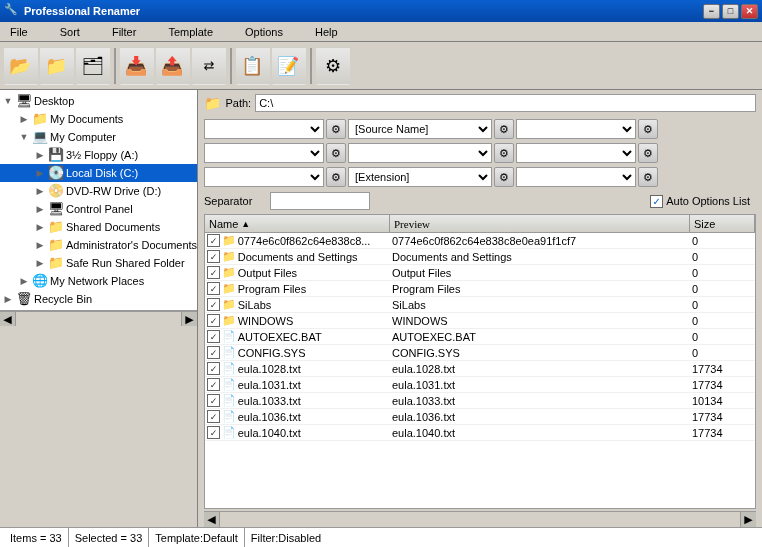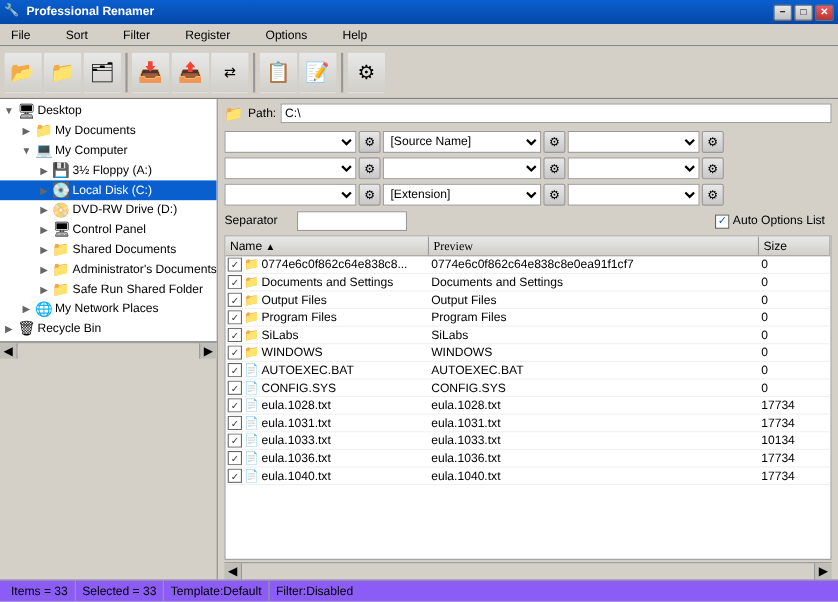--- a/index.html
+++ b/index.html
@@ -255,21 +255,21 @@
     .file-icon { font-size: 11px; margin-right: 2px; flex-shrink: 0; }
 
     
     .file-list-body::-webkit-scrollbar { width: 16px; }
     .file-list-body::-webkit-scrollbar-track { background: #d4d0c8; }
     .file-list-body::-webkit-scrollbar-thumb { background: #a0a09a; border: 1px solid #808080; }
 
     
     .status-bar {
       height: 20px;
-      background: #8b5cf6;
+      background: #ffffff;
       border-top: 1px solid #999;
       display: flex;
       align-items: center;
       padding: 0 4px;
       font-size: 11px;
       gap: 0;
     }
     .status-section {
       padding: 0 6px;
       border-right: 1px solid #999;
@@ -317,21 +317,21 @@
     <div class="title-btn">−</div>
     <div class="title-btn">□</div>
     <div class="title-btn close">✕</div>
   </div>
 </div>
 
 <div class="menu-bar">
   <span class="menu-item">File</span>
   <span class="menu-item">Sort</span>
   <span class="menu-item">Filter</span>
-  <span class="menu-item">Register</span>
+  <span class="menu-item">Template</span>
   <span class="menu-item">Options</span>
   <span class="menu-item">Help</span>
 </div>
 
 <div class="toolbar">
   <div class="toolbar-btn">📂</div>
   <div class="toolbar-btn">📁</div>
   <div class="toolbar-btn">🗂</div>
   <div class="toolbar-sep"></div>
   <div class="toolbar-btn">📥</div>

